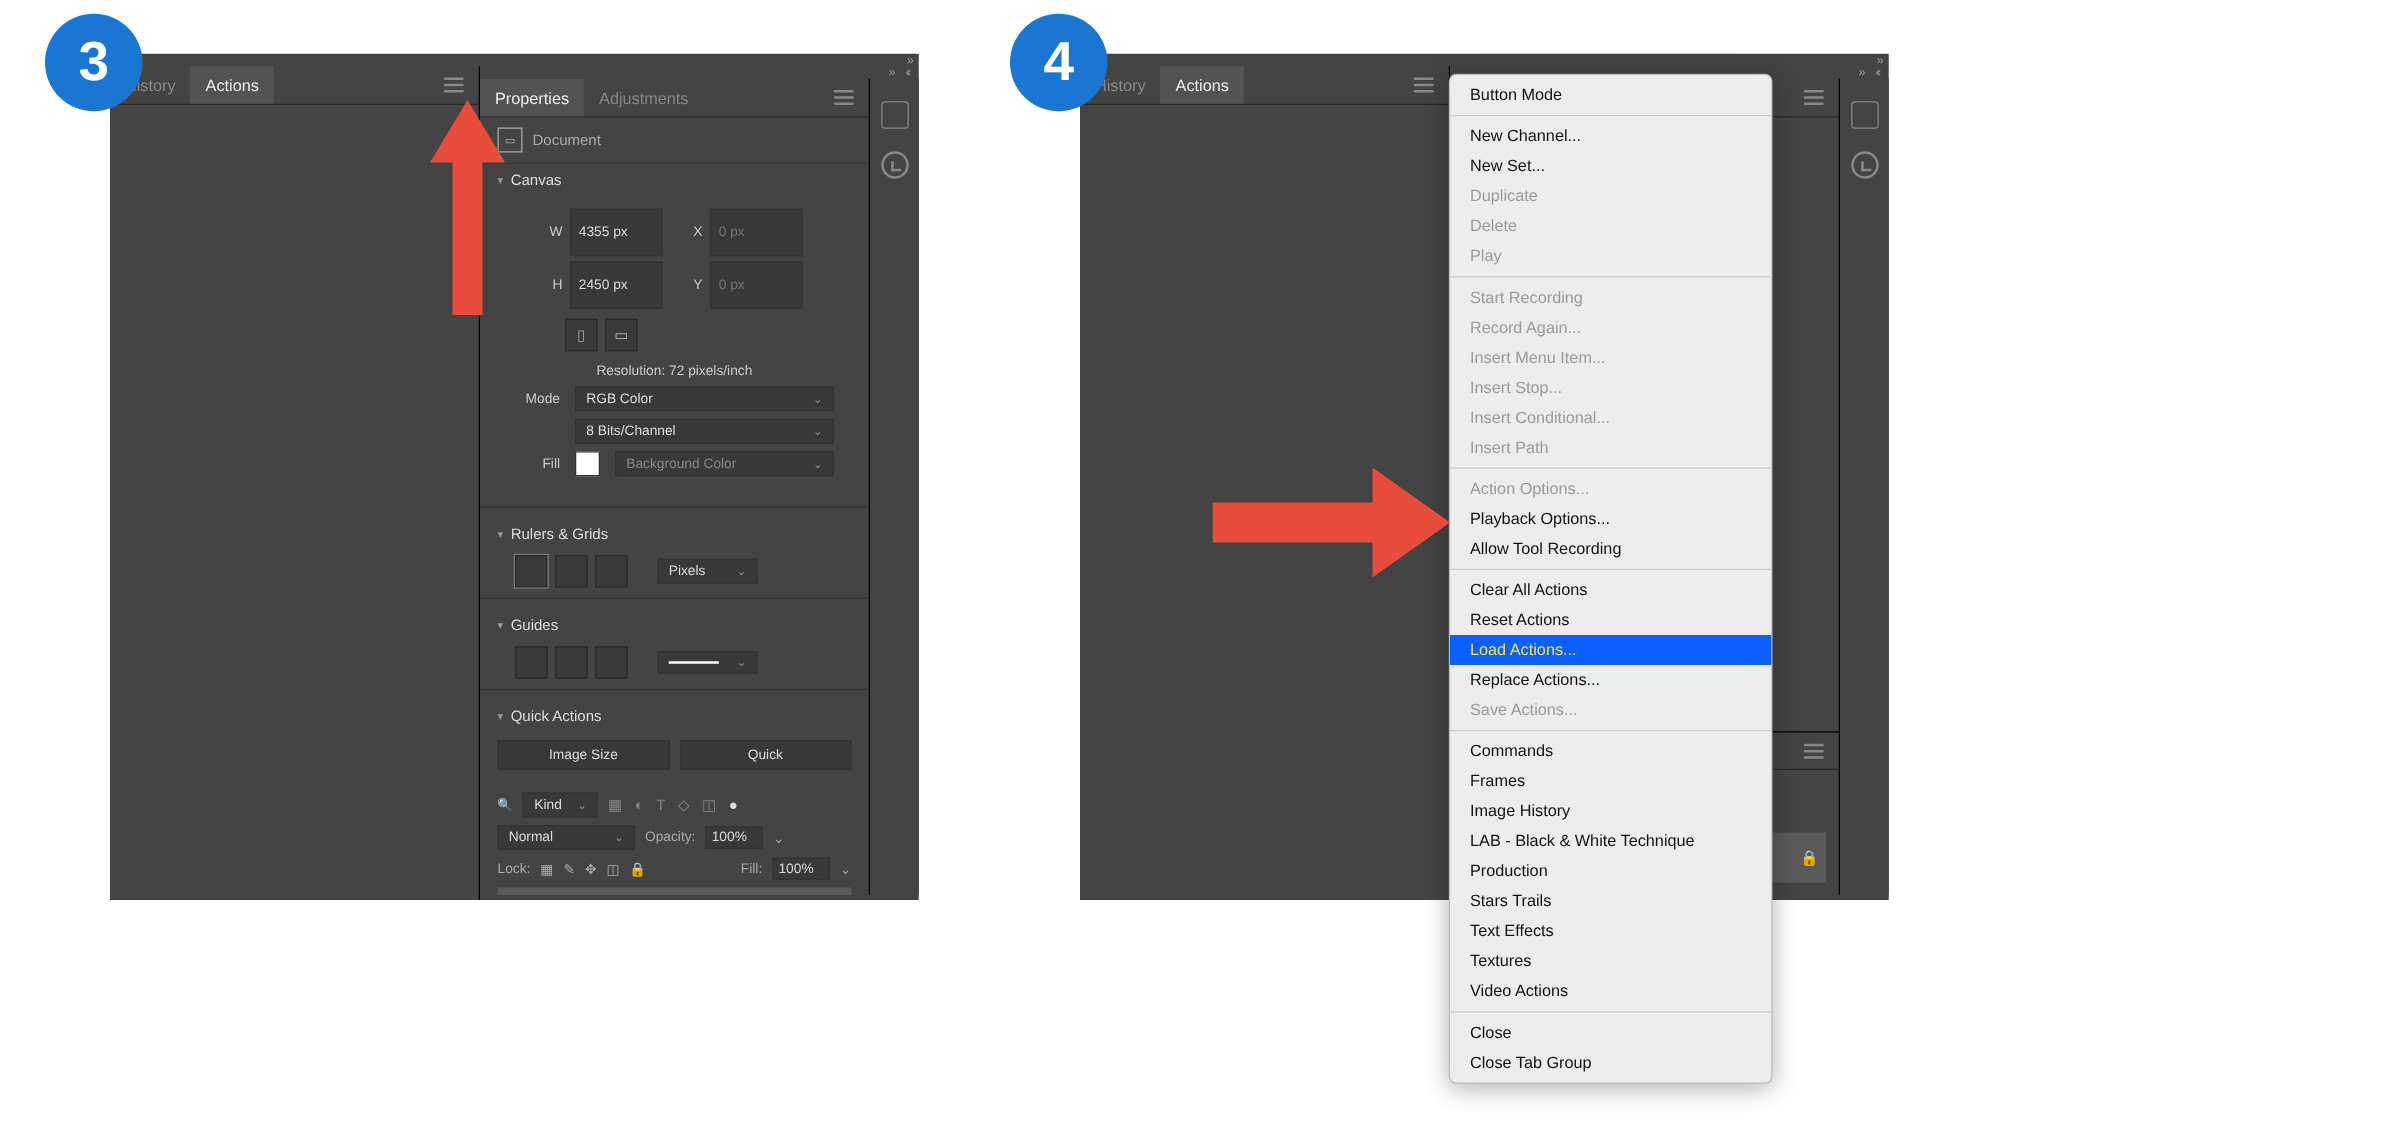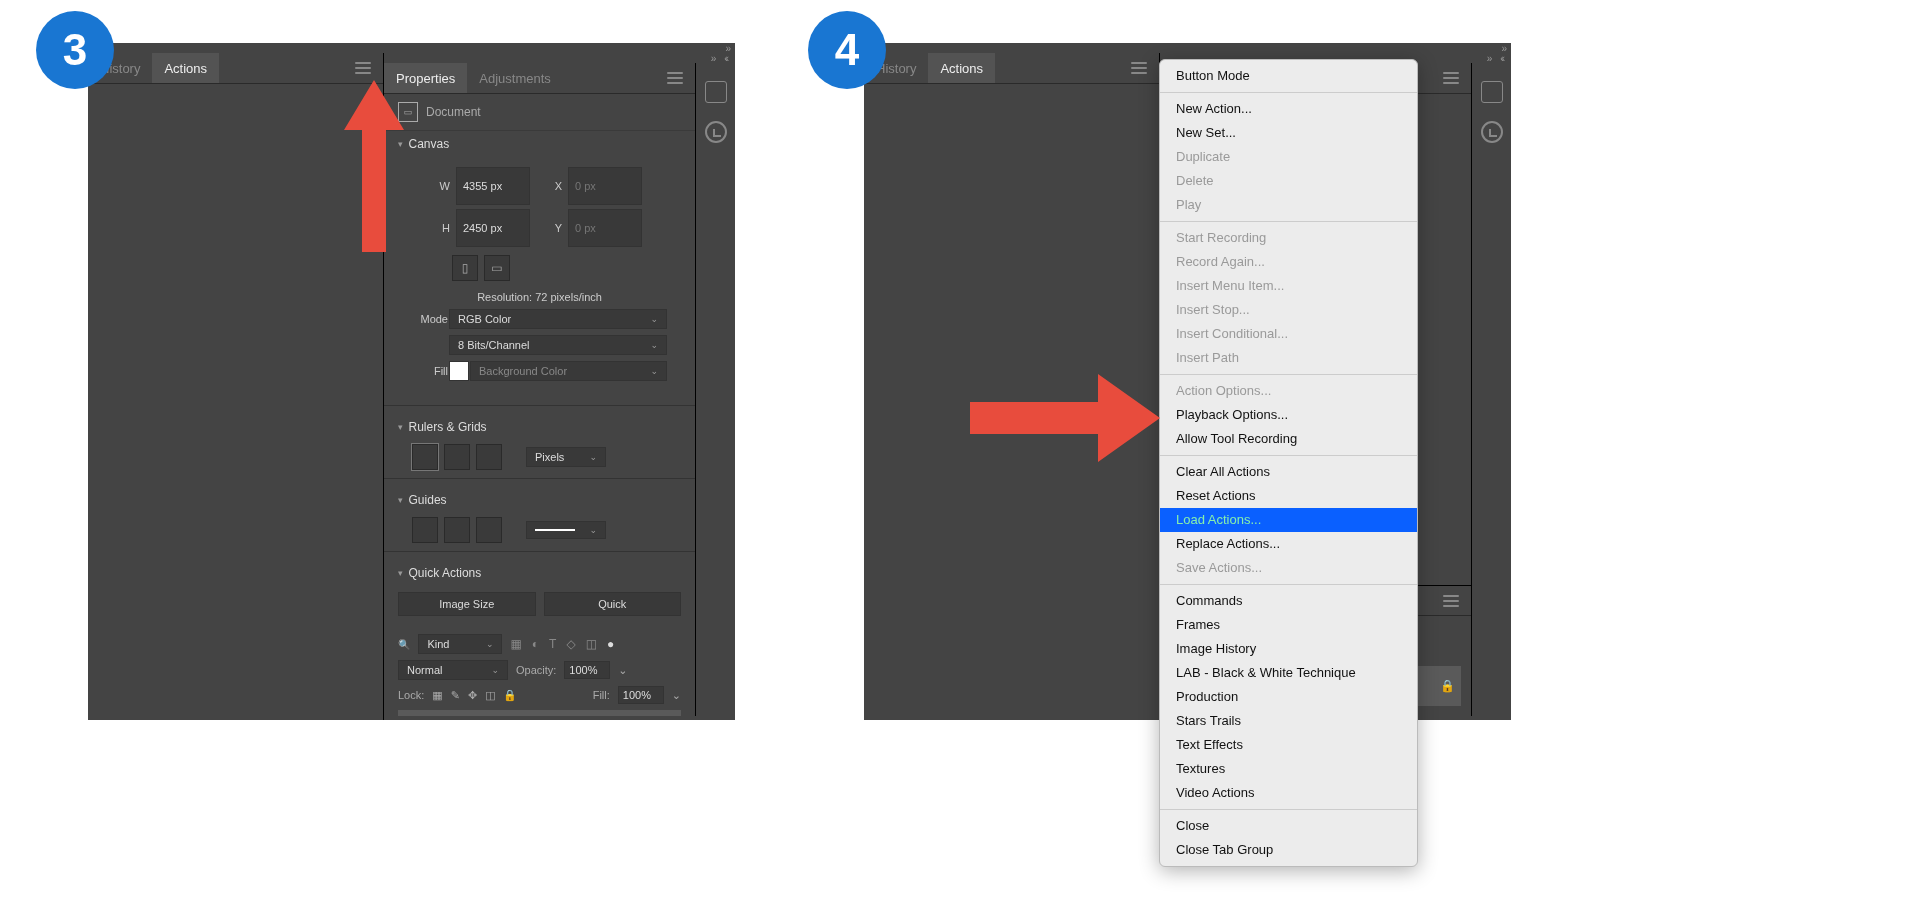--- a/index.html
+++ b/index.html
@@ -27,21 +27,21 @@
   .section-title { padding: 6px 14px; color:#ddd; font-size:12px; display:flex; align-items:center; gap:6px; }
   .chev-d { font-size:9px; color:#999; }
   .canvas-body { padding: 6px 14px 10px; }
   .dimrow { display:flex; align-items:center; gap:6px; margin:4px 0 4px 38px; font-size:11px; }
   .dimrow .lbl { color:#ccc; width:14px; text-align:right; }
   .numfield { background:#393939; border:1px solid #333; color:#ddd; padding:12px 6px; width:74px; font-size:11px; }
   .numfield.dim { color:#666; }
   .btnic-row { display:flex; gap:6px; margin-left:54px; margin-top:8px; }
   .btnic { width:26px; height:26px; background:#3a3a3a; border:1px solid #2a2a2a; display:flex; align-items:center; justify-content:center; }
   .subtle { color:#ccc; text-align:center; margin-top:10px; font-size:11px; }
-  .label-sel { display:flex; align-items:center; gap:1px; margin:6px 14px; font-size:11px; }
+  .label-sel { display:flex; align-items:center; gap:12px; margin:6px 14px; font-size:11px; }
   .label-sel .lbl { color:#ccc; width:36px; text-align:right; }
   .select { background:#393939; border:1px solid #333; color:#ddd; padding:3px 8px; font-size:11px; display:flex; align-items:center; justify-content:space-between; gap:6px; }
   .select .car { font-size:9px; color:#999; }
   .sw { width:20px; height:20px; background:#fff; border:1px solid #333; }
   .divl { height:1px; background:#333; margin:8px 0; }
   .grid-btns { display:flex; gap:6px; margin:0 14px; }
   .grid-btn { width:26px; height:26px; background:#3a3a3a; border:1px solid #2a2a2a; }
   .grid-btn.sel { outline:1px solid #777; }
   .half-btns { display:flex; gap:8px; margin:6px 14px; }
   .half-btn { flex:1; background:#393939; border:1px solid #333; padding:5px 0; text-align:center; color:#ddd; font-size:11px; }
@@ -55,21 +55,21 @@
   .eye { font-size:13px; color:#ddd; }
   
   .arrow { position:absolute; z-index:40; }
   .arrow-up { left:344px; top:80px; }
   .arrow-right { left:970px; top:374px; }
   .arrow svg { display:block; }
   
   .ctxmenu { position:absolute; left:1159px; top:59px; width:259px; background:#ececec; border:1px solid #bbb; border-radius:6px; box-shadow:0 4px 20px rgba(0,0,0,0.3); padding:4px 0; z-index:30; }
   .ctxitem { padding:3px 16px; font-size:13px; color:#111; cursor:default; line-height:18px; }
   .ctxitem.dim { color:#9a9a9a; }
-  .ctxitem.sel { background:#0a60ff; color:#86efac; }
+  .ctxitem.sel { background:#0a60ff; color:#fde047; }
   .ctxsep { height:1px; background:#ccc; margin:4px 0; }
   .flex1 { flex:1; }
   .side-history { width:22px; height:22px; border:2px solid #888; border-radius:50%; position:relative; }
   .side-history::after { content:''; position:absolute; width:6px; height:6px; border-left:2px solid #888; border-bottom:2px solid #888; left:6px; top:6px; }
   .mini-icons { display:flex; gap:10px; font-size:12px; color:#888; }
   .posrel { position:relative; }
 </style>
 </head>
 <body>
 
@@ -206,21 +206,21 @@
               <span>Quick Actions</span>
             </div>
           <div class="half-btns">
             <div class="half-btn">Image Size</div>
             <div class="half-btn">Quick</div>
           </div>
 
           <div class="layers-body">
             <div class="lay-row">
               <span style="font-size:10px;">🔍</span>
-              <div class="select" style="width:84px;">
+              <div class="select" style="width:60px;">
                   <span>Kind</span>
                   <span class="car">⌄</span>
                 </div>
               <div class="mini-icons">
                   <span>▦</span>
                   <span>◐</span>
                   <span>T</span>
                   <span>◇</span>
                   <span>◫</span>
                   <span style="color:#ddd;">●</span>
@@ -332,21 +332,21 @@
           <div class="side-history"></div>
         </div>
       </div>
     </div>
   </div>
 </div>
 
 <div class="ctxmenu" id="ctxmenu">
     <div class="ctxitem">Button Mode</div>
     <div class="ctxsep"></div>
-    <div class="ctxitem">New Action...</div>
+    <div class="ctxitem">New Channel...</div>
     <div class="ctxitem">New Set...</div>
     <div class="ctxitem dim">Duplicate</div>
     <div class="ctxitem dim">Delete</div>
     <div class="ctxitem dim">Play</div>
     <div class="ctxsep"></div>
     <div class="ctxitem dim">Start Recording</div>
     <div class="ctxitem dim">Record Again...</div>
     <div class="ctxitem dim">Insert Menu Item...</div>
     <div class="ctxitem dim">Insert Stop...</div>
     <div class="ctxitem dim">Insert Conditional...</div>

